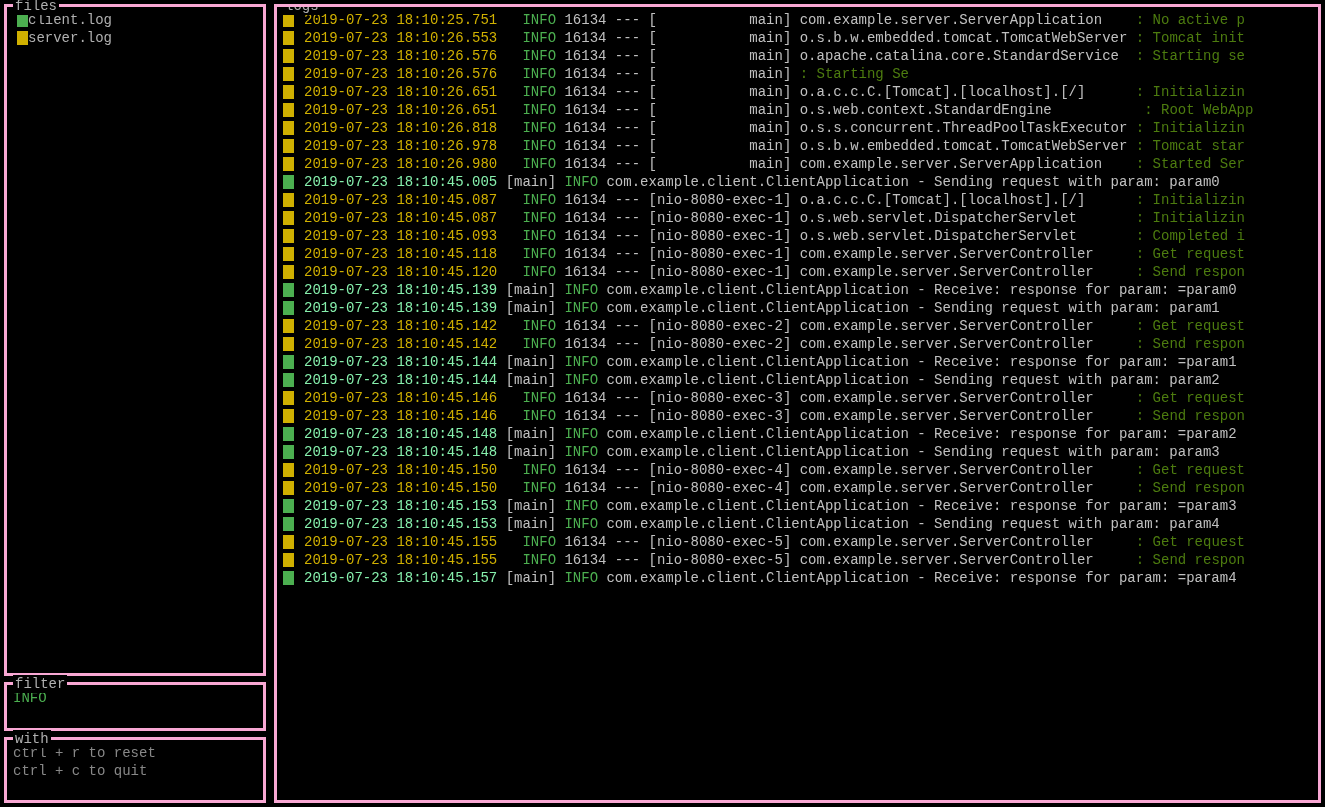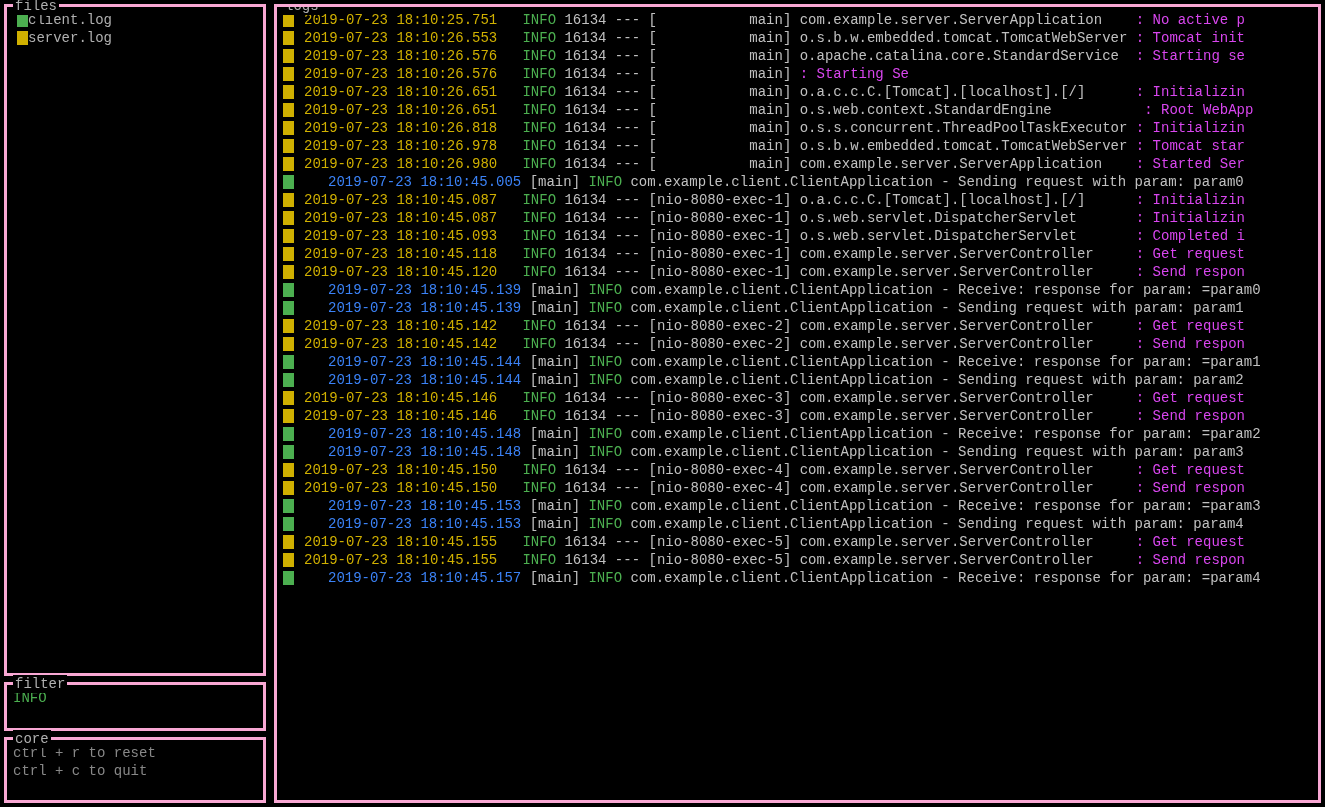--- a/index.html
+++ b/index.html
@@ -77,24 +77,24 @@
     align-items: center;
     height: 18px;
   }
   .log-swatch {
     width: 11px;
     height: 14px;
     margin-right: 10px;
     flex-shrink: 0;
   }
   .ts-server { color: #d0b000; }
-  .ts-client { color: #3b82f6; margin-left: 24px; }
+  .ts-client { color: #86efac; }
   .level { color: #4caf50; }
   .white { color: #c0c0c0; }
-  .msg { color: #d946ef; }
+  .msg { color: #4d7c0f; }
   .seg { white-space: pre; }
 </style>
 </head>
 <body>
 
 <div class="left">
   <div class="panel files-panel">
     <span class="title">files</span>
     <div id="files-list">
         <div class="file-item">
@@ -107,21 +107,21 @@
         </div>
       </div>
   </div>
 
   <div class="panel filter-panel">
     <span class="title">filter</span>
     <div class="filter-val">INFO</div>
   </div>
 
   <div class="panel help-panel">
-    <span class="title">core</span>
+    <span class="title">with</span>
     <div id="help-lines">
         <div class="help-line">ctrl + r to reset</div>
         <div class="help-line">ctrl + c to quit</div>
       </div>
   </div>
 </div>
 
 <div class="right">
   <div class="panel logs-panel">
     <span class="title">logs</span>

